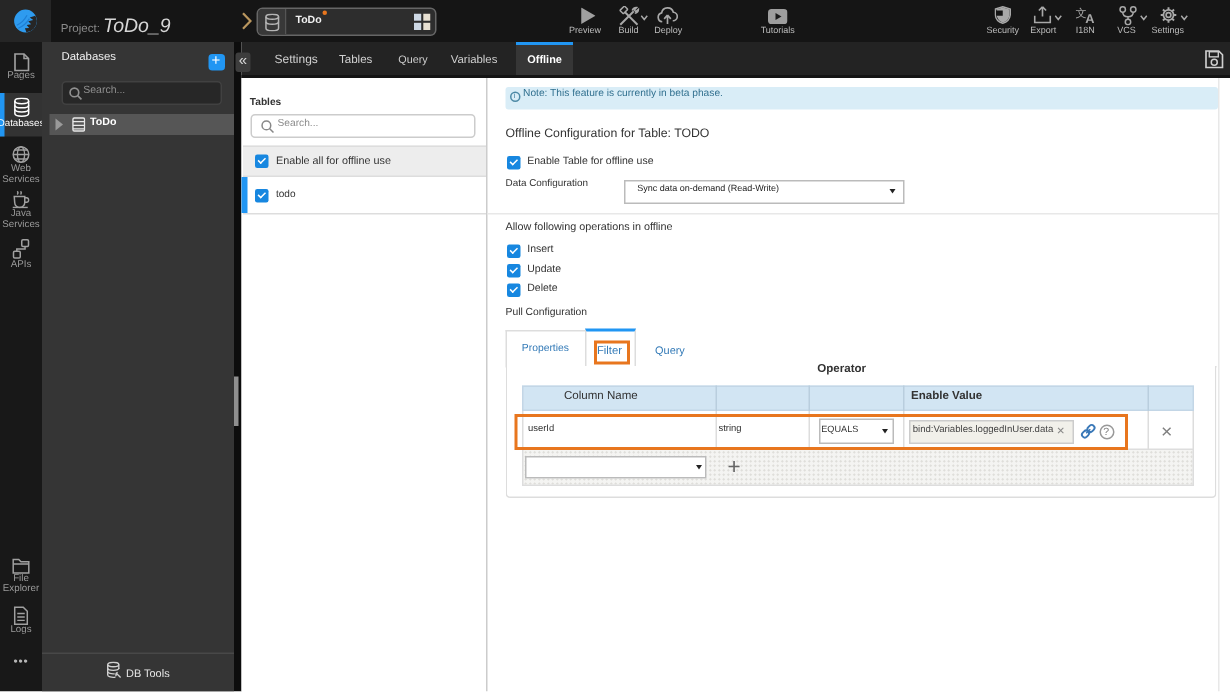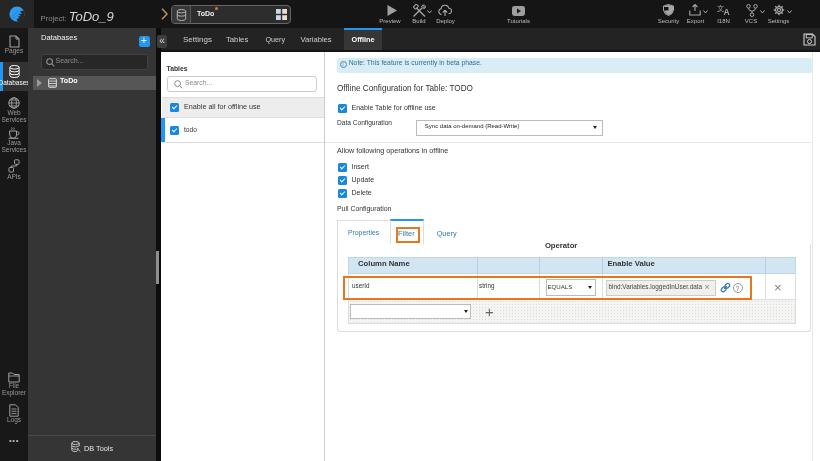--- a/index.html
+++ b/index.html
@@ -247,21 +247,21 @@
 <div class="abs" style="left:337px;top:219.5px;width:53.5px;height:24px;background:#fff;border:1px solid #ddd;border-bottom:none;"></div>
 <div class="t sx" style="left:347.9px;top:230.4px;font-size:6.9px;color:#337ab7;">Properties</div>
 <div class="abs" style="left:390px;top:219px;width:34px;height:25px;background:#fff;border:1px solid #ddd;border-bottom:none;border-top:2.5px solid #2196f3;"></div>
 <div class="t sx" style="left:398px;top:230.4px;font-size:7.5px;color:#337ab7;">Filter</div>
 <div class="abs" style="left:395.8px;top:226.5px;width:24px;height:16px;border:2.5px solid #e8761e;"></div>
 <div class="t sx" style="left:436.7px;top:230.4px;font-size:7.3px;color:#337ab7;">Query</div>
 
 <div class="abs" style="left:337px;top:243.5px;width:474px;height:88px;background:#fff;border:1px solid #ddd;border-radius:0 0 3px 3px;border-top:none;"></div>
 
 <div class="abs" style="left:348px;top:257px;width:448px;height:16.5px;background:#d2e5f3;border:1px solid #c3d6e6;"></div>
-<div class="t" style="left:358px;top:259.8px;font-size:7.7px;font-weight:bold;color:#333;"><span>Column Name</span></div>
+<div class="t" style="left:376px;top:259.8px;font-size:7.7px;font-weight:normal;color:#333;"><span>Column Name</span></div>
 <div class="t" style="left:482.3px;top:274px;font-size:7.7px;font-weight:bold;color:#333;"><span>Type</span></div>
 <div class="t" style="left:544.9px;top:242px;font-size:7.7px;font-weight:bold;color:#333;"><span>Operator</span></div>
 <div class="t" style="left:607.4px;top:259.8px;font-size:7.7px;font-weight:bold;color:#333;"><span>Enable Value</span></div>
 <div class="abs" style="left:477px;top:257px;width:1px;height:16.5px;background:#b9cede;"></div>
 <div class="abs" style="left:539px;top:257px;width:1px;height:16.5px;background:#b9cede;"></div>
 <div class="abs" style="left:602px;top:257px;width:1px;height:16.5px;background:#b9cede;"></div>
 <div class="abs" style="left:765px;top:257px;width:1px;height:16.5px;background:#b9cede;"></div>
 
 <div class="abs" style="left:348px;top:273.5px;width:448px;height:26.5px;background:#fff;border-left:1px solid #ddd;border-right:1px solid #ddd;border-bottom:1px solid #ddd;"></div>
 <div class="abs" style="left:477px;top:273.5px;width:1px;height:26.5px;background:#ddd;"></div>

